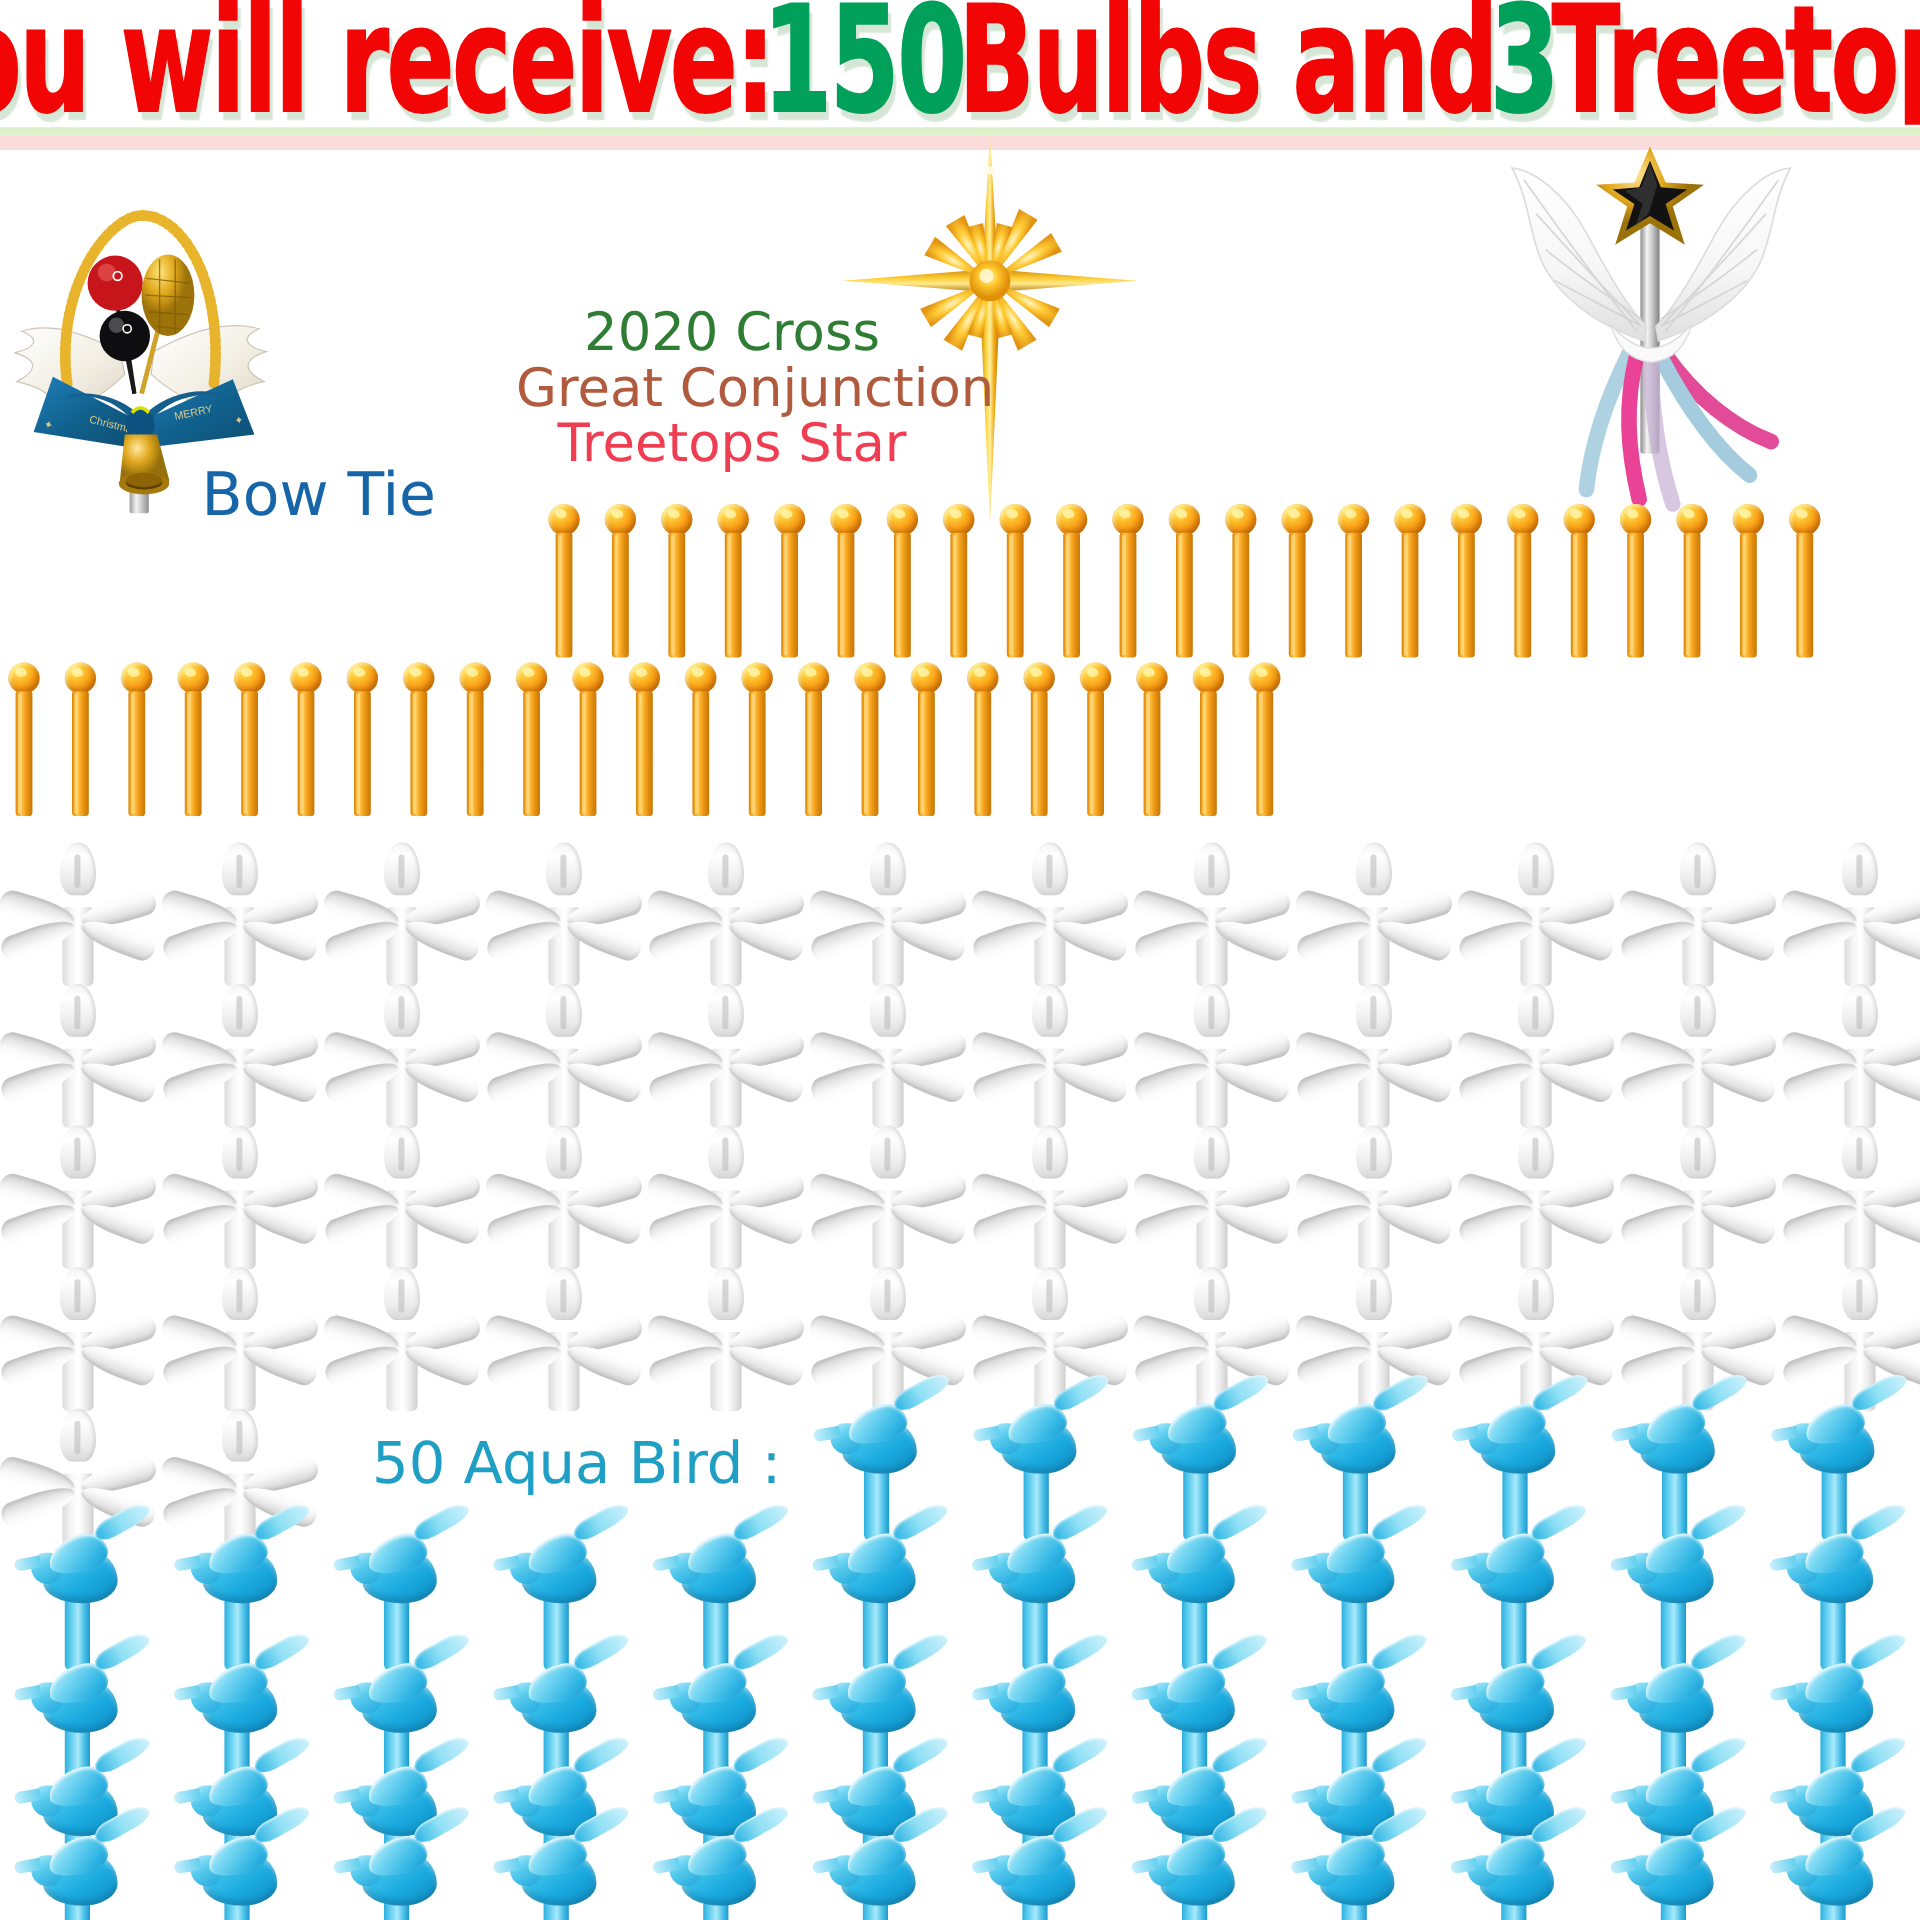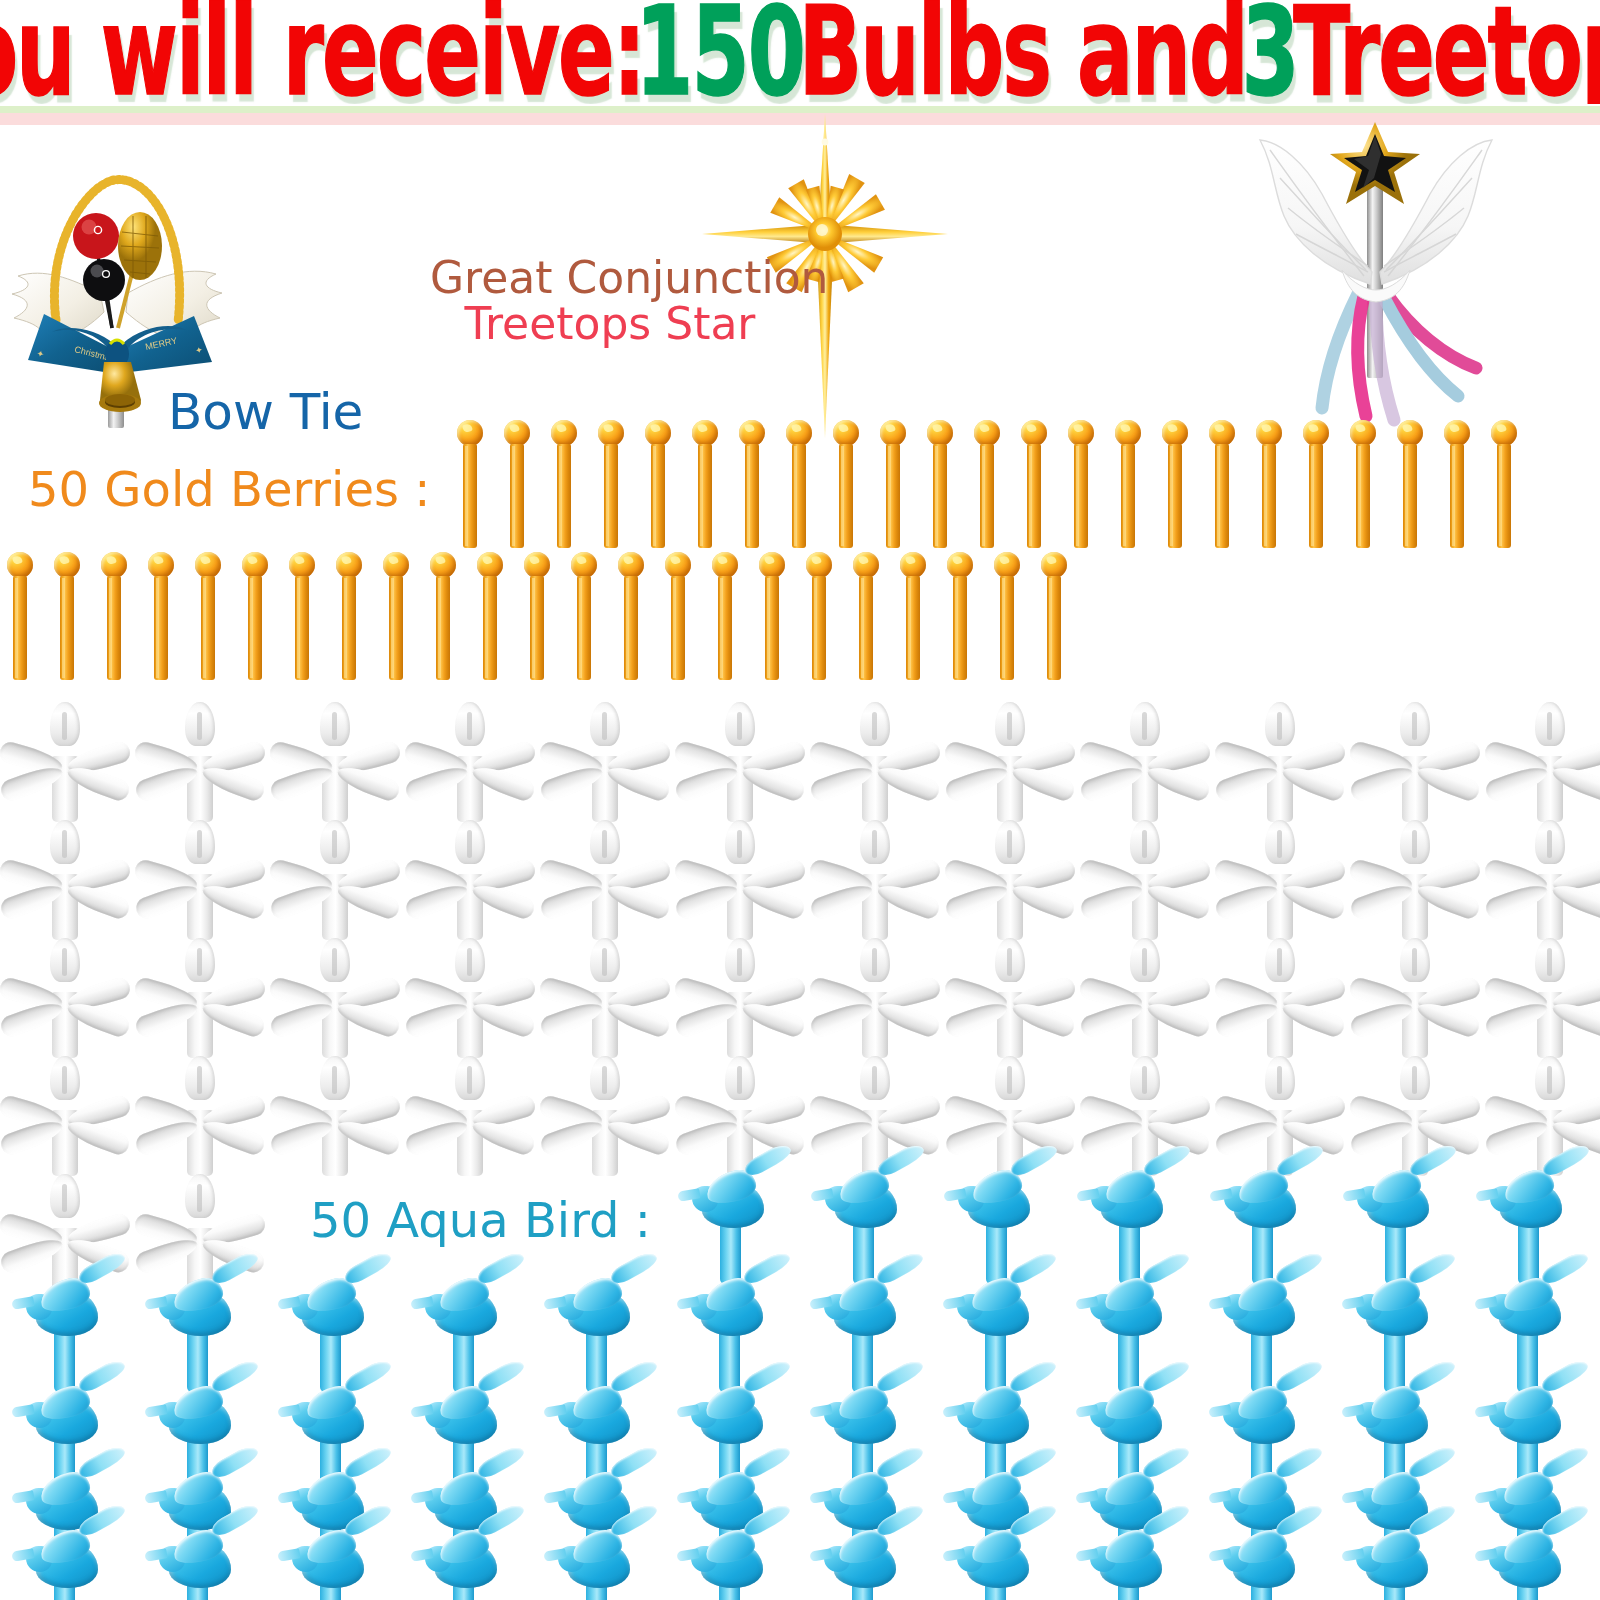--- a/index.html
+++ b/index.html
@@ -392,26 +392,26 @@
         <path d="M145 2 L158 32 L190 34 L164 52 L174 84 L145 66 L116 84 L126 52 L100 34 L132 32 Z" fill="url(#starg)"></path>
         <path d="M145 14 L154 36 L176 38 L158 50 L165 72 L145 60 L125 72 L132 50 L114 38 L136 36 Z" fill="#121212"></path>
         <path d="M145 16 L151 34 L144 58 L133 68 L139 50 L124 39 L138 36 Z" fill="#3a3a3a" opacity=".75"></path>
       </g>
     </svg>
   </div>
 
   <div class="lbl lbl-bowtie">Bow Tie</div>
 
   <div class="lbl lbl-star">
+    <span class="l1">2020 Cross</span>
     <span class="l2">Great Conjunction</span>
     <span class="l3">Treetops Star</span>
   </div>
 
 
-  <div class="lbl lbl-gold">50 Gold Berries :</div>
   <div class="lbl lbl-aqua">50 Aqua Bird :</div>
 
   <div id="grids">
       <div class="berry" style="left: 455px; top: 420px;">
         <span class="ball"></span>
         <span class="stem"></span>
       </div>
       <div class="berry" style="left: 502px; top: 420px;">
         <span class="ball"></span>
         <span class="stem"></span>

